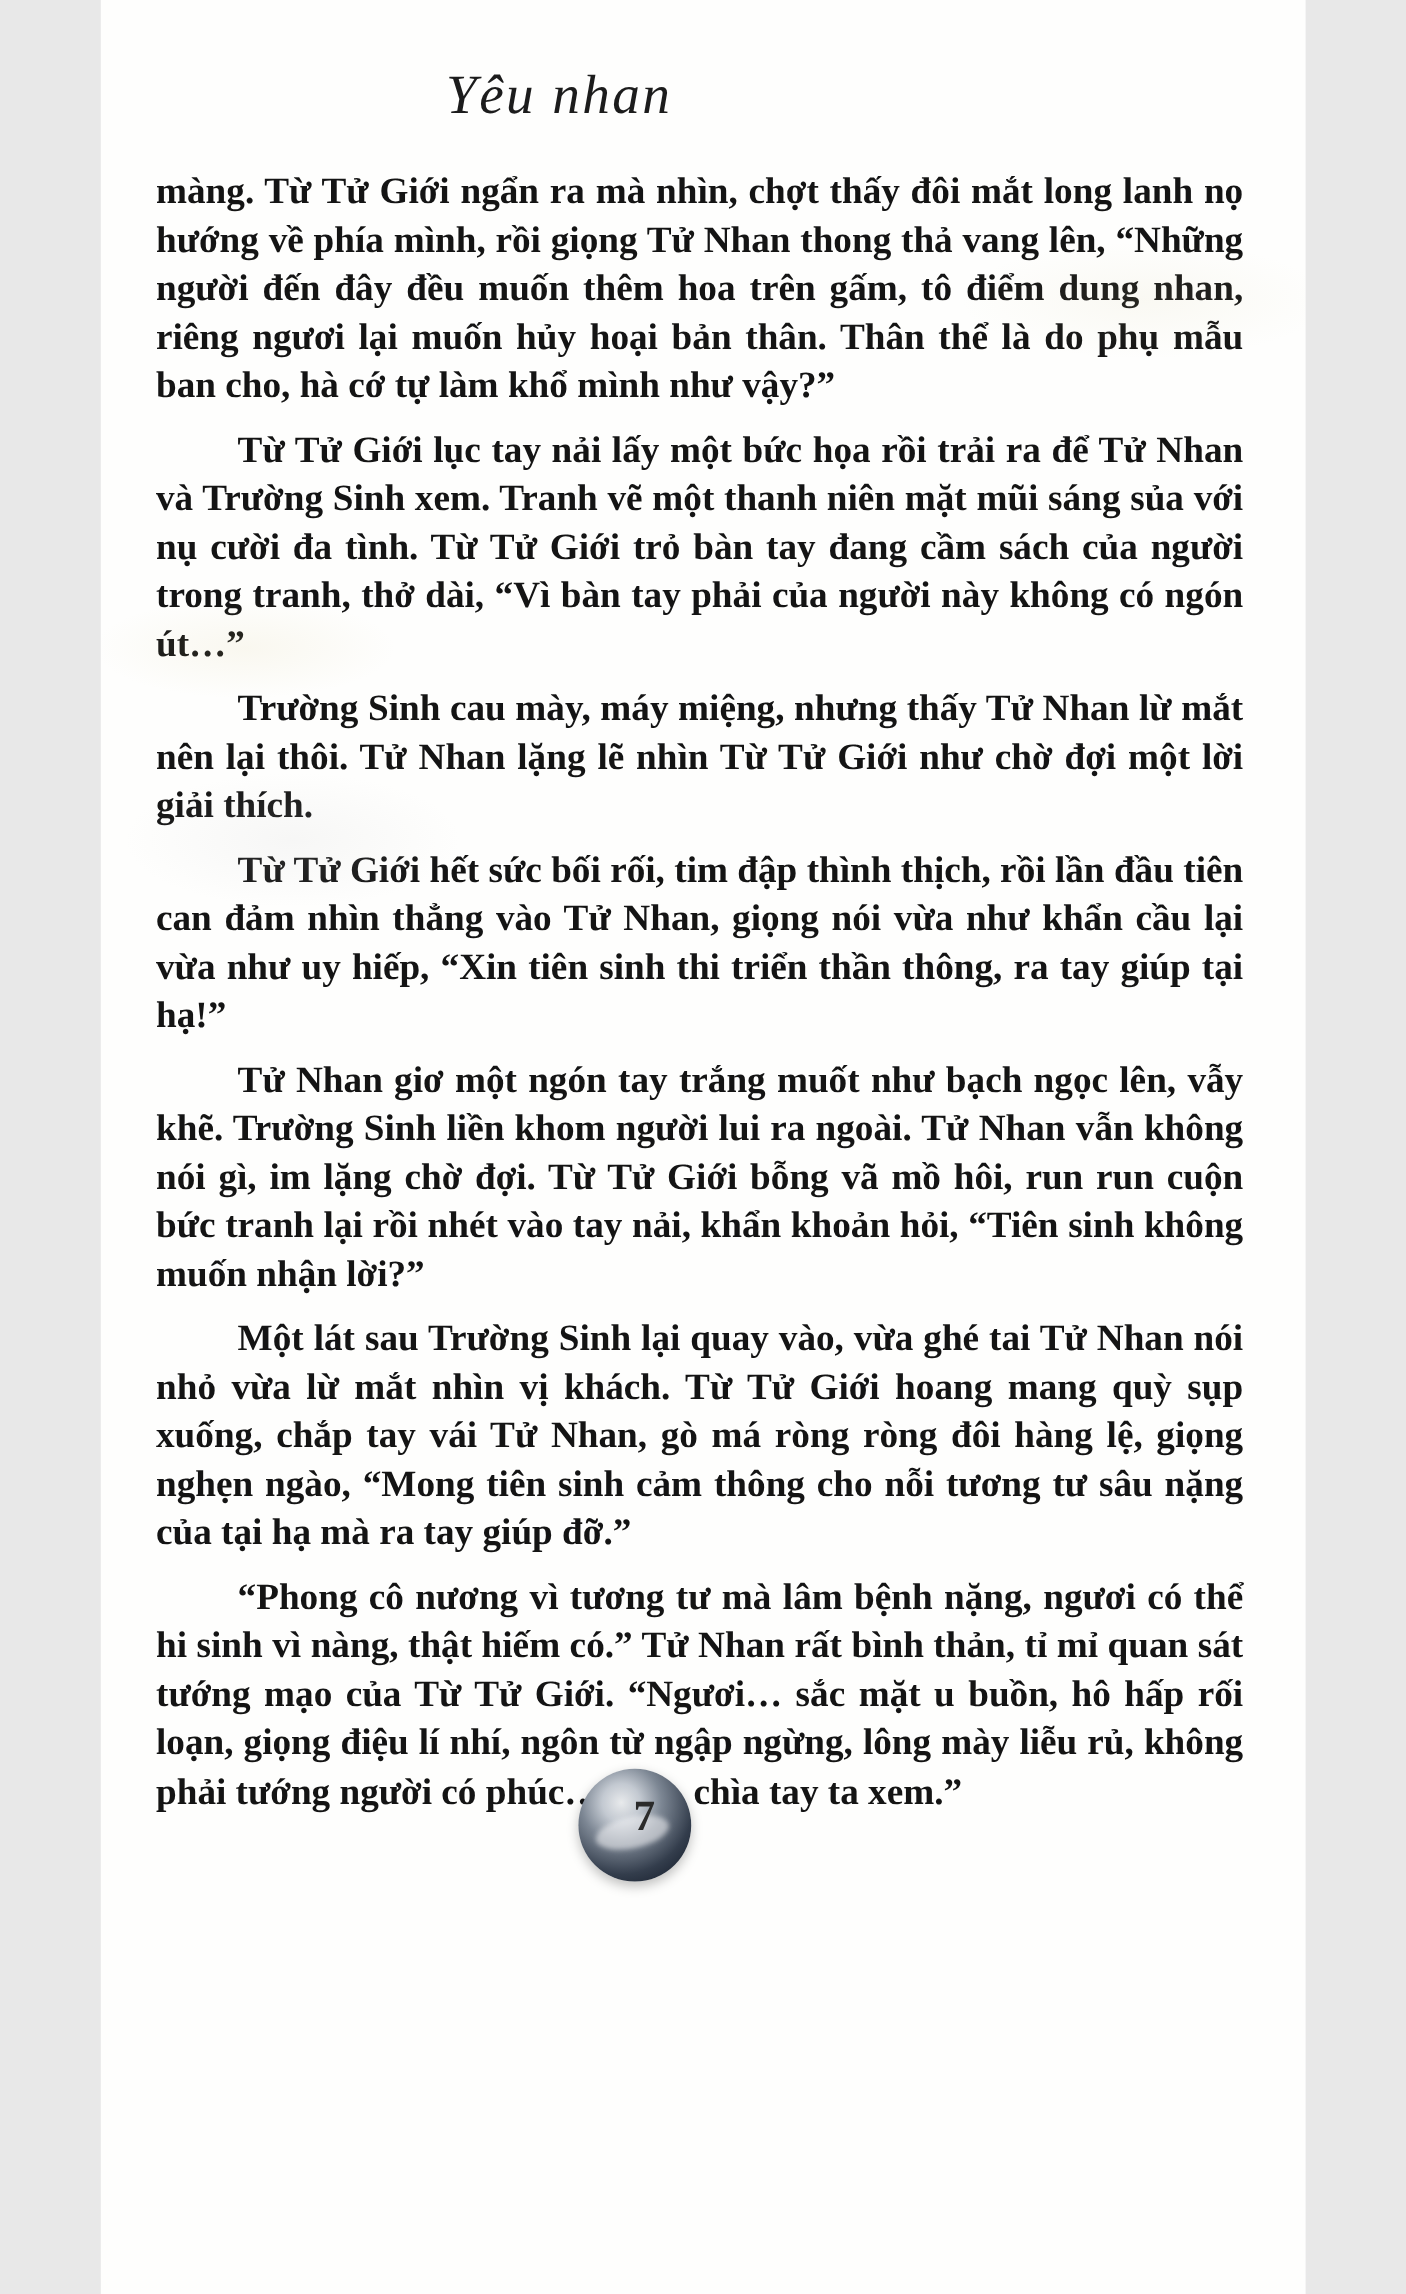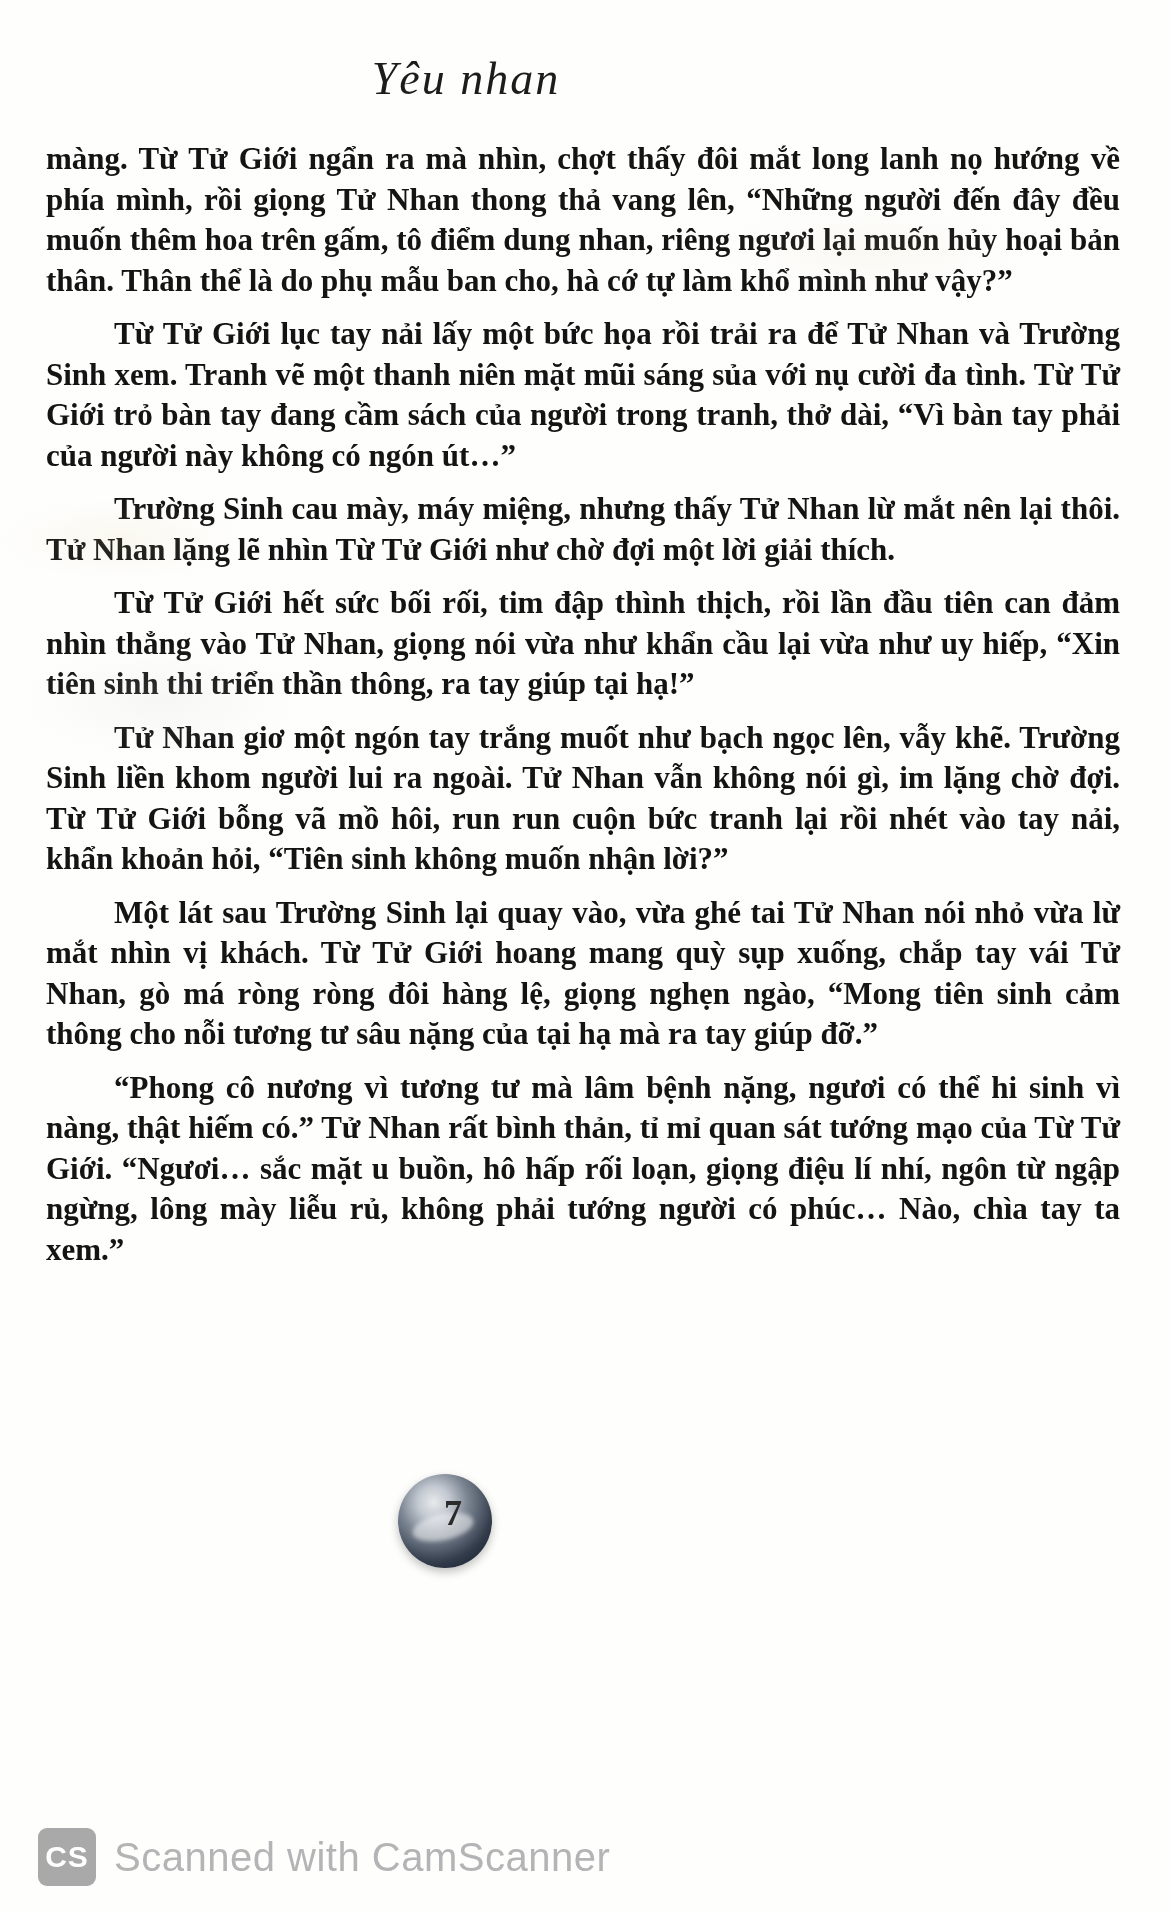--- a/index.html
+++ b/index.html
@@ -1,21 +1,21 @@
 <!DOCTYPE html>
 <html lang="vi"><head>
 <meta charset="utf-8">
 <style>
   * { margin: 0; padding: 0; box-sizing: border-box; }
 
   html, body { background: #e8e8e8; }
 
   .page {
     position: relative;
-    width: 1172px;
+    width: 1004px;
     height: 1912px;
     margin: 0 auto;
     background: #fefefd;
     overflow: hidden;
     font-family: "Liberation Serif", "DejaVu Serif", serif;
   }
 
   
   .page::before {
     content: "";
@@ -134,18 +134,14 @@
     <p class="para">Từ Tử Giới hết sức bối rối, tim đập thình thịch, rồi lần đầu tiên can đảm nhìn thẳng vào Tử Nhan, giọng nói vừa như khẩn cầu lại vừa như uy hiếp, “Xin tiên sinh thi triển thần thông, ra tay giúp tại hạ!”</p>
     <p class="para">Tử Nhan giơ một ngón tay trắng muốt như bạch ngọc lên, vẫy khẽ. Trường Sinh liền khom người lui ra ngoài. Tử Nhan vẫn không nói gì, im lặng chờ đợi. Từ Tử Giới bỗng vã mồ hôi, run run cuộn bức tranh lại rồi nhét vào tay nải, khẩn khoản hỏi, “Tiên sinh không muốn nhận lời?”</p>
     <p class="para">Một lát sau Trường Sinh lại quay vào, vừa ghé tai Tử Nhan nói nhỏ vừa lừ mắt nhìn vị khách. Từ Tử Giới hoang mang quỳ sụp xuống, chắp tay vái Tử Nhan, gò má ròng ròng đôi hàng lệ, giọng nghẹn ngào, “Mong tiên sinh cảm thông cho nỗi tương tư sâu nặng của tại hạ mà ra tay giúp đỡ.”</p>
     <p class="para">“Phong cô nương vì tương tư mà lâm bệnh nặng, ngươi có thể hi sinh vì nàng, thật hiếm có.” Tử Nhan rất bình thản, tỉ mỉ quan sát tướng mạo của Từ Tử Giới. “Ngươi… sắc mặt u buồn, hô hấp rối loạn, giọng điệu lí nhí, ngôn từ ngập ngừng, lông mày liễu rủ, không phải tướng người có phúc… Nào, chìa tay ta xem.”</p>
   </div>
 
   <span class="pageno">7</span>
 
   <div class="sphere"></div>
 
-  <div class="footer">
-    <div class="cs-badge">CS</div>
-    <div class="cs-text">Scanned with CamScanner</div>
-  </div>
 
 </div>
 
 </body></html>

